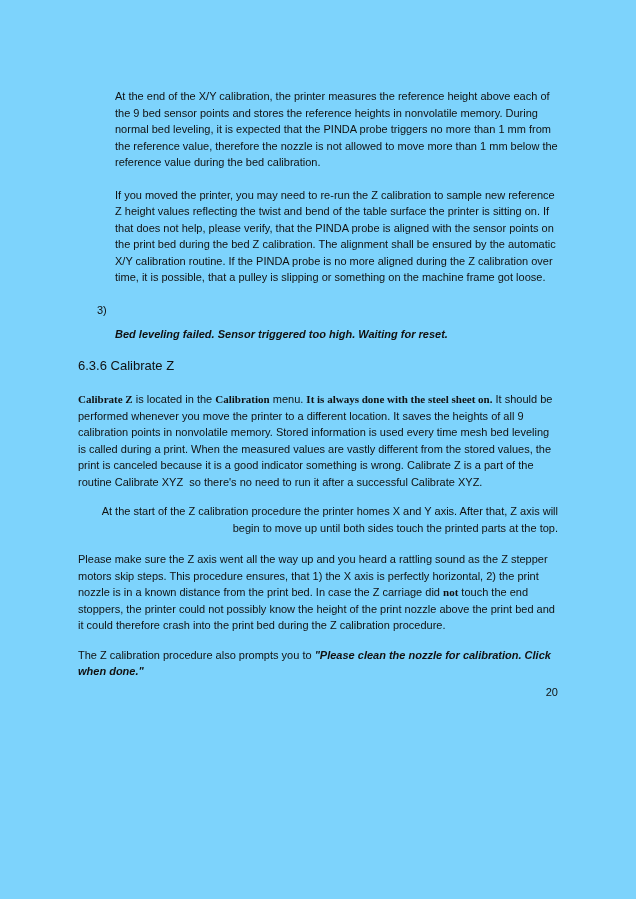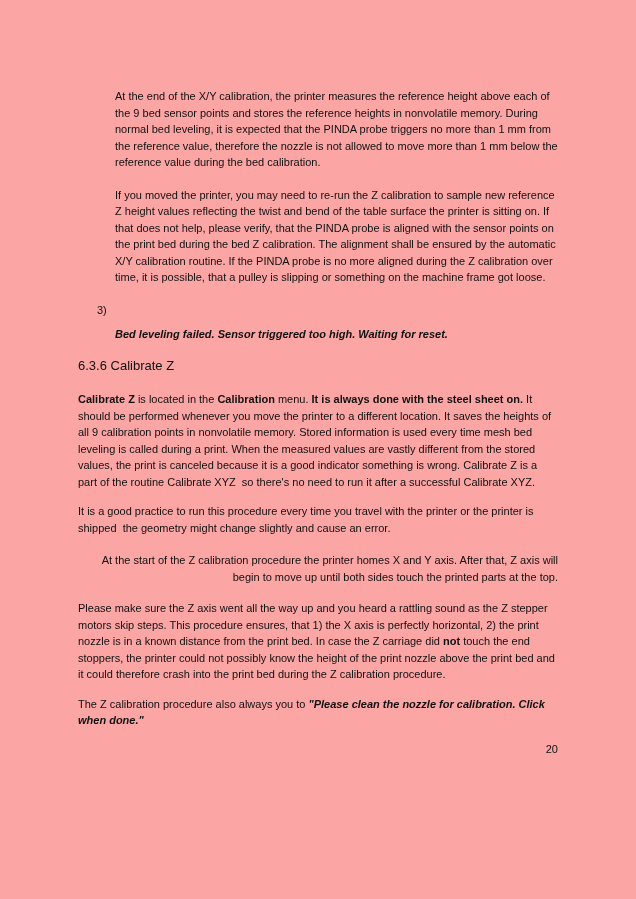--- a/index.html
+++ b/index.html
@@ -10,54 +10,54 @@
   body {
     width: 636px;
     height: 899px;
     overflow: hidden;
   }
   .page {
     box-sizing: border-box;
     width: 636px;
     height: 899px;
     padding: 88px 78px 0 78px;
-    background: #fca5a5;
+    background: #7dd3fc;
     color: #111111;
     font-family: "Liberation Sans", sans-serif;
     font-size: 11px;
     line-height: 16.5px;
     letter-spacing: 0;
   }
   .para {
     margin: 0 0 16px 0;
     white-space: pre-wrap;
   }
   .indent { margin-left: 37px; }
   .mb13 { margin-bottom: 13px; }
   .mb15 { margin-bottom: 15px; text-align: right; }
   .mb0  { margin-bottom: 0; }
-  .b  { font-weight: bold; }
+  .b  { font-weight: bold; font-family: Liberation Serif, serif; }
   .bi { font-weight: bold; font-style: italic; margin-top: 24px; }
   .list-item {
     display: flex;
     padding-left: 19px;
     margin: 0 0 14px 0;
   }
   .list-item .marker {
     flex: 0 0 18px;
     width: 18px;
   }
   .heading {
     font-size: 13px;
     font-weight: normal;
     line-height: 20px;
     margin: 6px 0 15px 0;
   }
   .page-number {
-    margin-top: 12px;
+    margin-top: 4px;
     text-align: right;
     white-space: pre-wrap;
   }
 </style>
 </head>
 <body>
 
 <div class="page">
 
   <p class="para indent">At the end of the X/Y calibration, the printer measures the reference height above each of the 9 bed sensor points and stores the reference heights in nonvolatile memory. During normal bed leveling, it is expected that the PINDA probe triggers no more than 1 mm from the reference value, therefore the nozzle is not allowed to move more than 1 mm below the reference value during the bed calibration.</p>
@@ -67,23 +67,22 @@
   <div class="list-item">
     <span class="marker">3)</span>
     <span class="bi">Bed leveling failed. Sensor triggered too high. Waiting for reset.</span>
   </div>
 
 
   <h2 class="heading">6.3.6 Calibrate Z</h2>
 
   <p class="para mb13"><span class="b">Calibrate Z</span><span> is located in the </span><span class="b">Calibration</span><span> menu. </span><span class="b">It is always done with the steel sheet on.</span><span> It should be performed whenever you move the printer to a different location. It saves the heights of all 9 calibration points in nonvolatile memory. Stored information is used every time mesh bed leveling is called during a print. When the measured values are vastly different from the stored values, the print is canceled because it is a good indicator something is wrong. Calibrate Z is a part of the routine Calibrate XYZ  so there's no need to run it after a successful Calibrate XYZ.</span></p>
 
-  <p class="para">It is a good practice to run this procedure every time you travel with the printer or the printer is shipped  the geometry might change slightly and cause an error.</p>
 
   <p class="para mb15">At the start of the Z calibration procedure the printer homes X and Y axis. After that, Z axis will begin to move up until both sides touch the printed parts at the top.</p>
 
   <p class="para mb13"><span>Please make sure the Z axis went all the way up and you heard a rattling sound as the Z stepper motors skip steps. This procedure ensures, that 1) the X axis is perfectly horizontal, 2) the print nozzle is in a known distance from the print bed. In case the Z carriage did </span><span class="b">not</span><span> touch the end stoppers, the printer could not possibly know the height of the print nozzle above the print bed and it could therefore crash into the print bed during the Z calibration procedure.</span></p>
 
-  <p class="para mb0"><span>The Z calibration procedure also always you to </span><span class="bi">"Please clean the nozzle for calibration. Click when done."</span></p>
+  <p class="para mb0"><span>The Z calibration procedure also prompts you to </span><span class="bi">"Please clean the nozzle for calibration. Click when done."</span></p>
 
   <div class="page-number">20</div>
 
 </div>
 
 </body></html>

